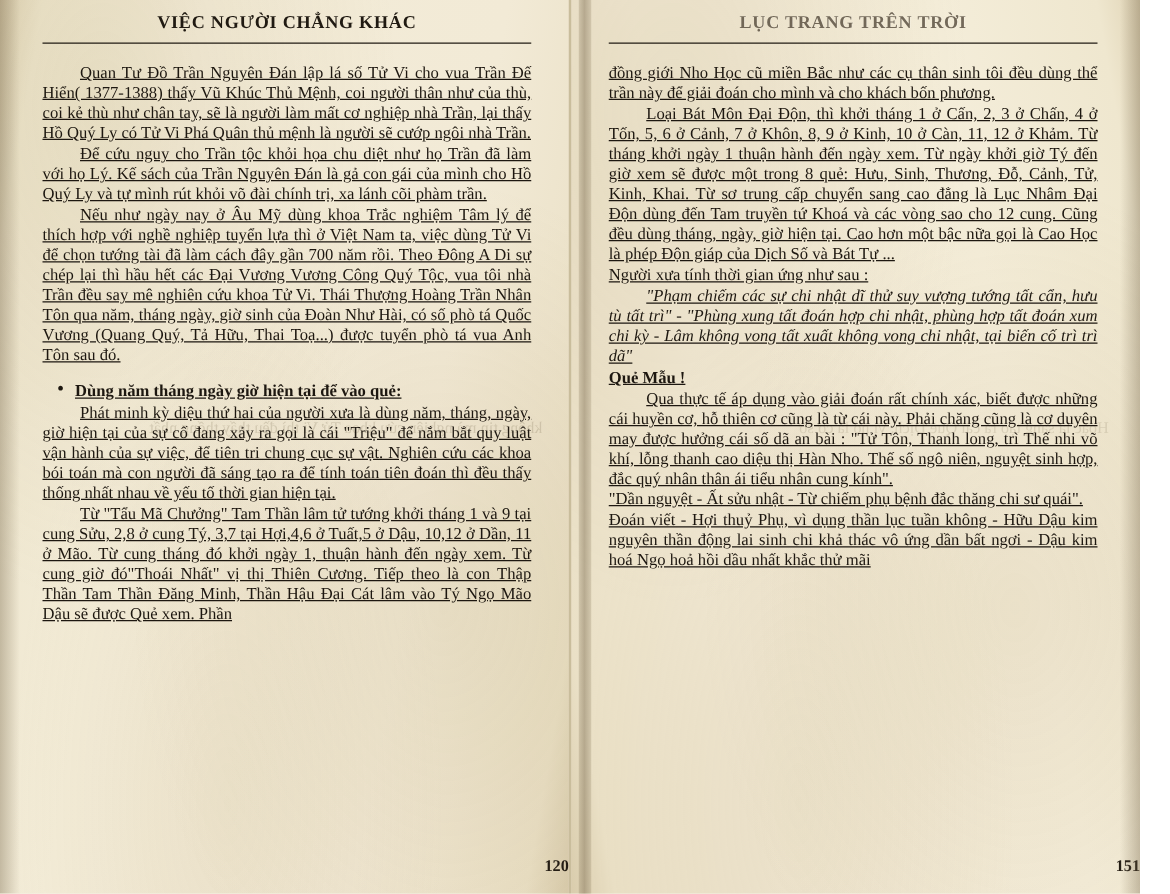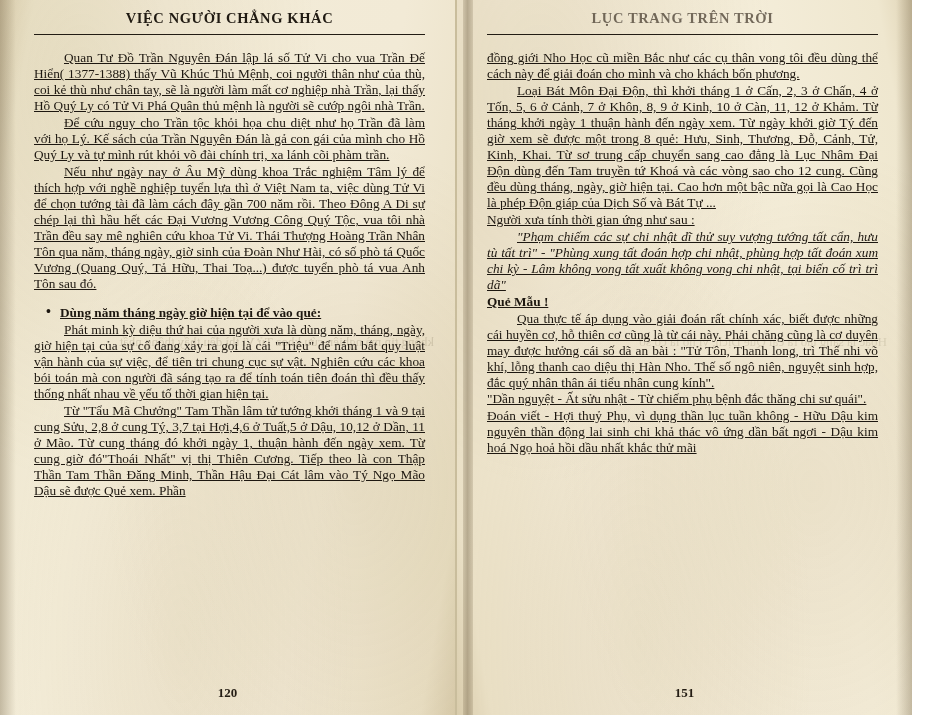--- a/index.html
+++ b/index.html
@@ -121,21 +121,21 @@
     font-size: 14px;
   }
   .it { font-style: italic; }
   .bd { font-weight: bold; }
 
   .folio {
     position: absolute;
     bottom: 14px;
     left: 0;
     right: 0;
-    text-align: center;
+    text-align: right;
     font-size: 13px;
     font-weight: bold;
     color: #241d14;
     z-index: 2;
   }
 
   
   .ghost {
     position: absolute;
     z-index: 1;
@@ -195,21 +195,21 @@
     <div class="edge-shadow-right"></div>
 
     <div class="header header-right">
       <span class="header-text">LỤC TRANG TRÊN TRỜI</span>
       <span class="rule"></span>
     </div>
 
     <div class="ghost ghost-right">Hoặc là sáng tạo ra cái Quẻ Dịch, vì nó là cơ sở</div>
 
     <div class="body">
-      <p class="noindent">đồng giới Nho Học cũ miền Bắc như các cụ thân vong tôi đều dùng thể cách này để giải đoán cho mình và cho khách bốn phương.</p>
+      <p class="noindent">đồng giới Nho Học cũ miền Bắc như các cụ thân sinh tôi đều dùng thể trần này để giải đoán cho mình và cho khách bốn phương.</p>
       <p class="gap">Loại Bát Môn Đại Độn, thì khởi tháng 1 ở Cấn, 2, 3 ở Chấn, 4 ở Tốn, 5, 6 ở Cảnh, 7 ở Khôn, 8, 9 ở Kinh, 10 ở Càn, 11, 12 ở Khảm. Từ tháng khởi ngày 1 thuận hành đến ngày xem. Từ ngày khởi giờ Tý đến giờ xem sẽ được một trong 8 quẻ: Hưu, Sinh, Thương, Đỗ, Cảnh, Tử, Kinh, Khai. Từ sơ trung cấp chuyển sang cao đẳng là Lục Nhâm Đại Độn dùng đến Tam truyền tứ Khoá và các vòng sao cho 12 cung. Cũng đều dùng tháng, ngày, giờ hiện tại. Cao hơn một bậc nữa gọi là Cao Học là phép Độn giáp của Dịch Số và Bát Tự ...</p>
       <p class="gap noindent">Người xưa tính thời gian ứng như sau :</p>
       <p class="gap it">"Phạm chiếm các sự chi nhật dĩ thử suy vượng tướng tất cẩn, hưu tù tất trì" - "Phùng xung tất đoán hợp chi nhật, phùng hợp tất đoán xum chi kỳ - Lâm không vong tất xuất không vong chi nhật, tại biến cố trì trì dã"</p>
       <p class="gap noindent bd">Quẻ Mẫu !</p>
       <p class="gap">Qua thực tế áp dụng vào giải đoán rất chính xác, biết được những cái huyền cơ, hỗ thiên cơ cũng là từ cái này. Phải chăng cũng là cơ duyên may được hưởng cái số dã an bài : "Tử Tôn, Thanh long, trì Thế nhi võ khí, lỗng thanh cao diệu thị Hàn Nho. Thế số ngô niên, nguyệt sinh hợp, đắc quý nhân thân ái tiểu nhân cung kính".</p>
       <p class="noindent">"Dần nguyệt - Ất sửu nhật - Từ chiếm phụ bệnh đắc thăng chi sư quái".</p>
       <p class="gap noindent">Đoán viết - Hợi thuỷ Phụ, vì dụng thần lục tuần không - Hữu Dậu kim nguyên thần động lai sinh chi khả thác vô ứng dần bất ngơi - Dậu kim hoá Ngọ hoả hồi dầu nhất khắc thử mãi</p>
     </div>
 
     <div class="folio">151</div>

